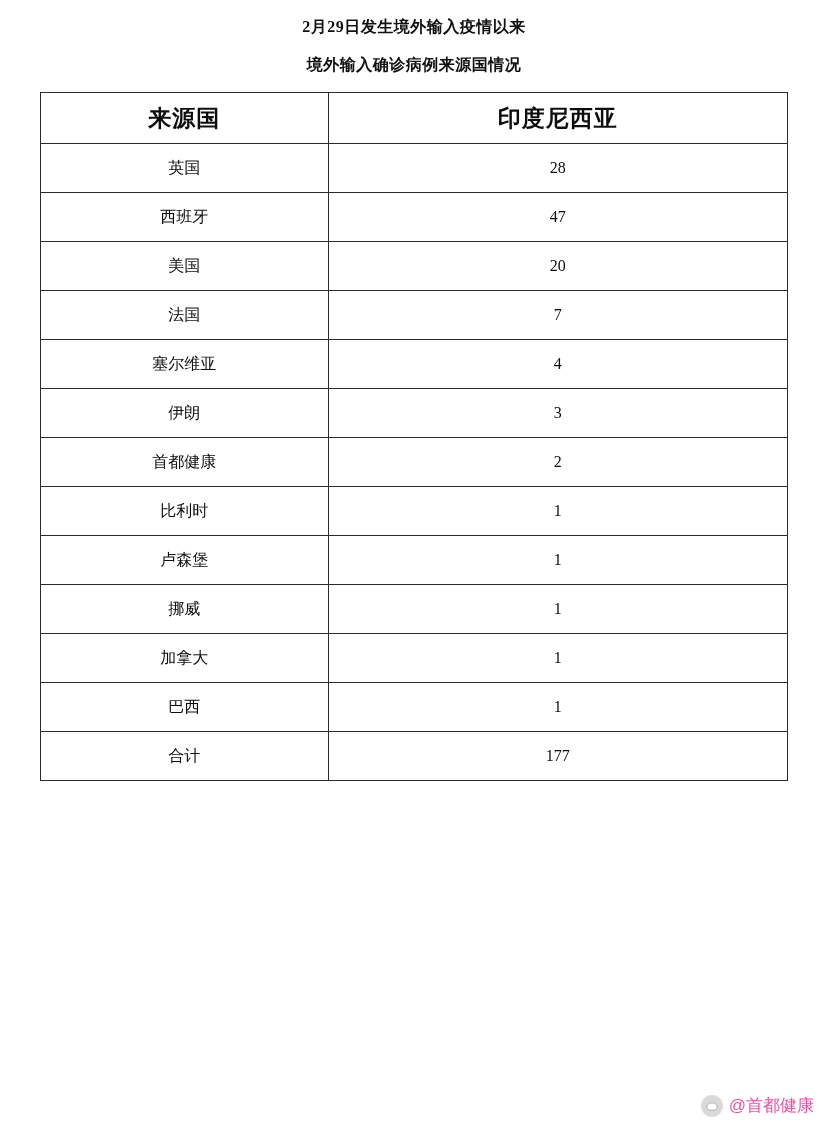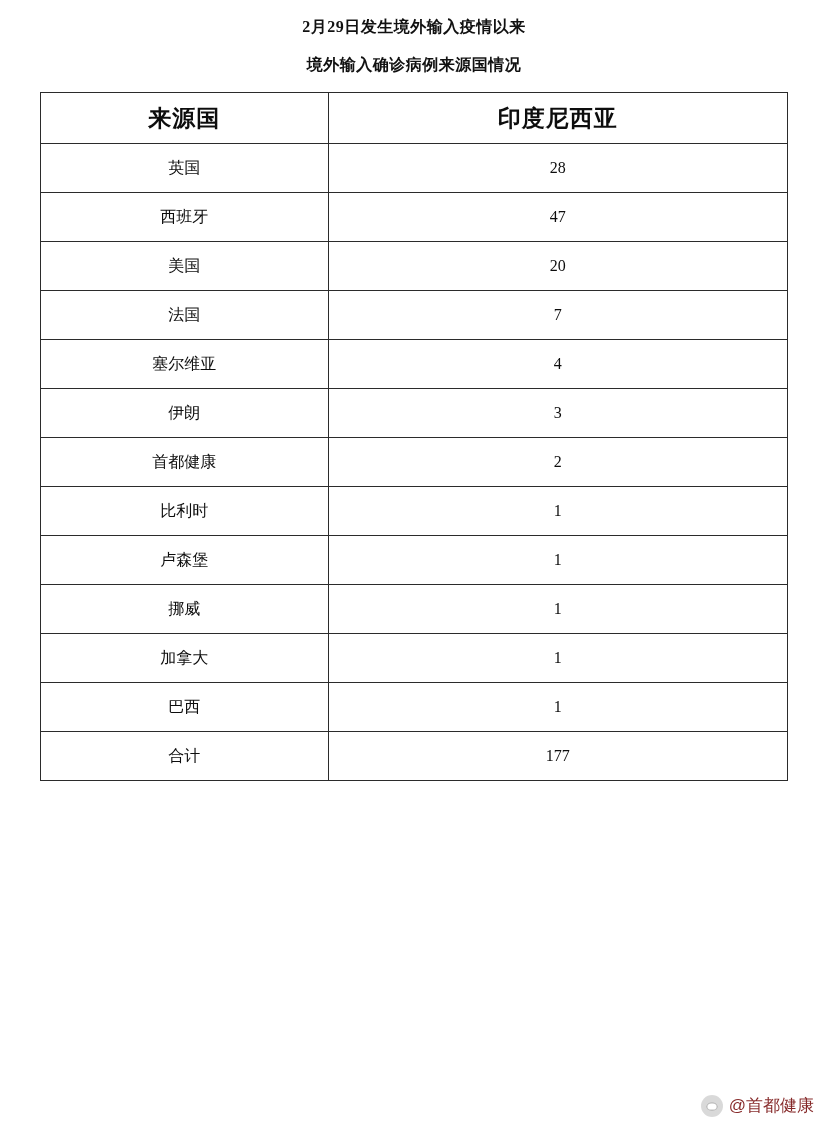--- a/index.html
+++ b/index.html
@@ -65,21 +65,21 @@
     font-family: "Liberation Serif", "DejaVu Serif", serif;
     font-size: 22px;
   }
   .watermark {
     position: absolute;
     right: 14px;
     bottom: 8px;
     display: flex;
     align-items: flex-end;
     gap: 6px;
-    color: #7f1d1d;
+    color: #ec4899;
     font-family: "Liberation Sans", sans-serif;
     font-size: 17px;
     opacity: 0.95;
   }
   .weibo-icon {
     width: 22px;
     height: 22px;
     border-radius: 50%;
     background: #d8d8d8;
     display: inline-block;

